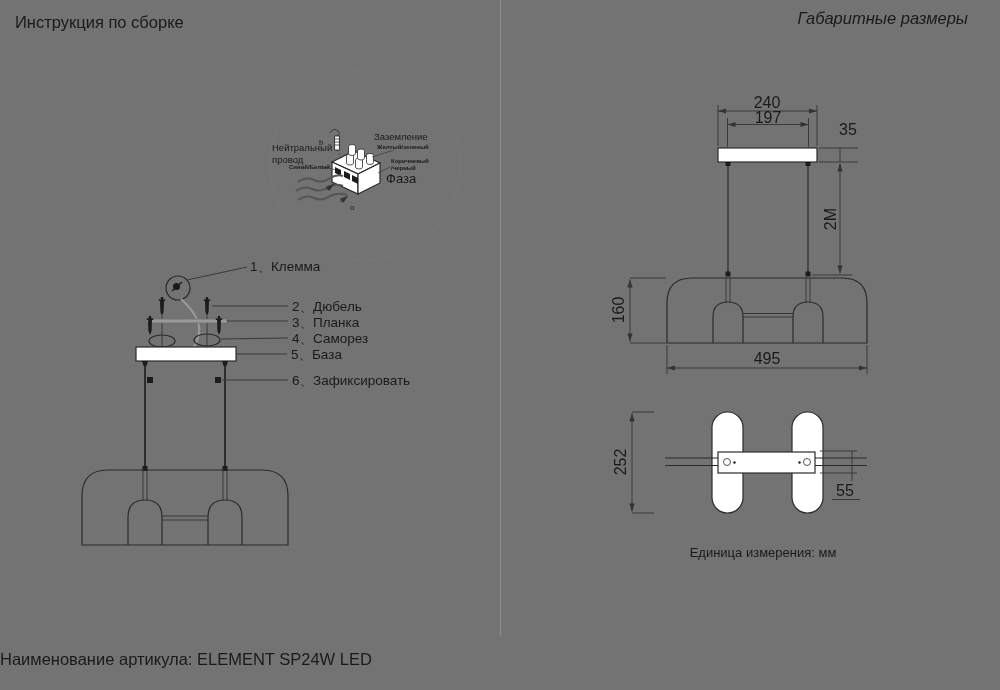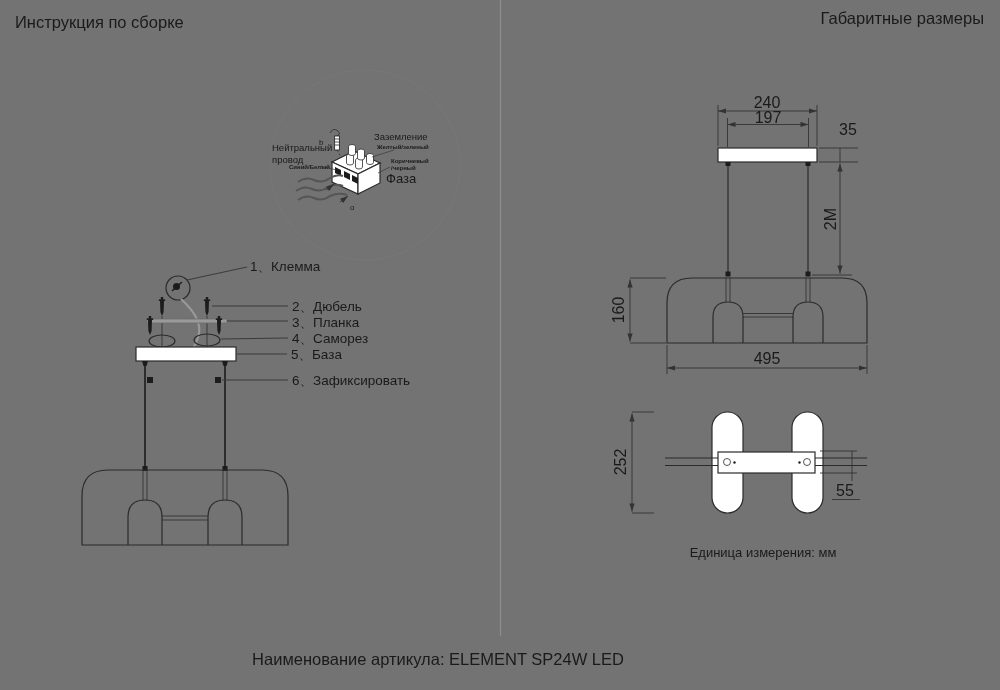--- a/index.html
+++ b/index.html
@@ -1,21 +1,21 @@
 <!DOCTYPE html>
 <html><head>
 <meta charset="utf-8">
 <style>
   html,body{margin:0;padding:0;background:#ffffff;}
   #stage{position:relative;width:1000px;height:690px;background:#737373;overflow:hidden;
          font-family:"Liberation Sans",sans-serif;color:#1a1a1a;}
   .title{position:absolute;font-size:16.5px;color:#1a1a1a;white-space:nowrap;}
   #title-left{left:15px;top:13px;}
-  #title-right{right:16px;top:9px;}
-  #footer{position:absolute;left:0;top:650px;width:876px;text-align:center;
+  #title-right{right:32px;top:9px;font-style:italic;}
+  #footer{position:absolute;left:0;top:650px;width:876px;text-align:left;
           font-size:16.5px;color:#1a1a1a;}
   svg{position:absolute;left:0;top:0;}
   .ln{stroke:#2b2b2b;stroke-width:1.2;fill:none;}
   .lnw{stroke:#2b2b2b;stroke-width:1.2;fill:#ffffff;}
   .thin{stroke:#2b2b2b;stroke-width:0.8;fill:none;}
   .lead{stroke:#3a3a3a;stroke-width:1;fill:none;}
   .dim{stroke:#333333;stroke-width:0.9;fill:none;}
   .fillb{fill:#1c1c1c;stroke:none;}
   .wirec{stroke:#999999;stroke-width:2.2;fill:none;}
   .gbar{fill:#9a9a9a;stroke:#6b6b6b;stroke-width:0.8;}

